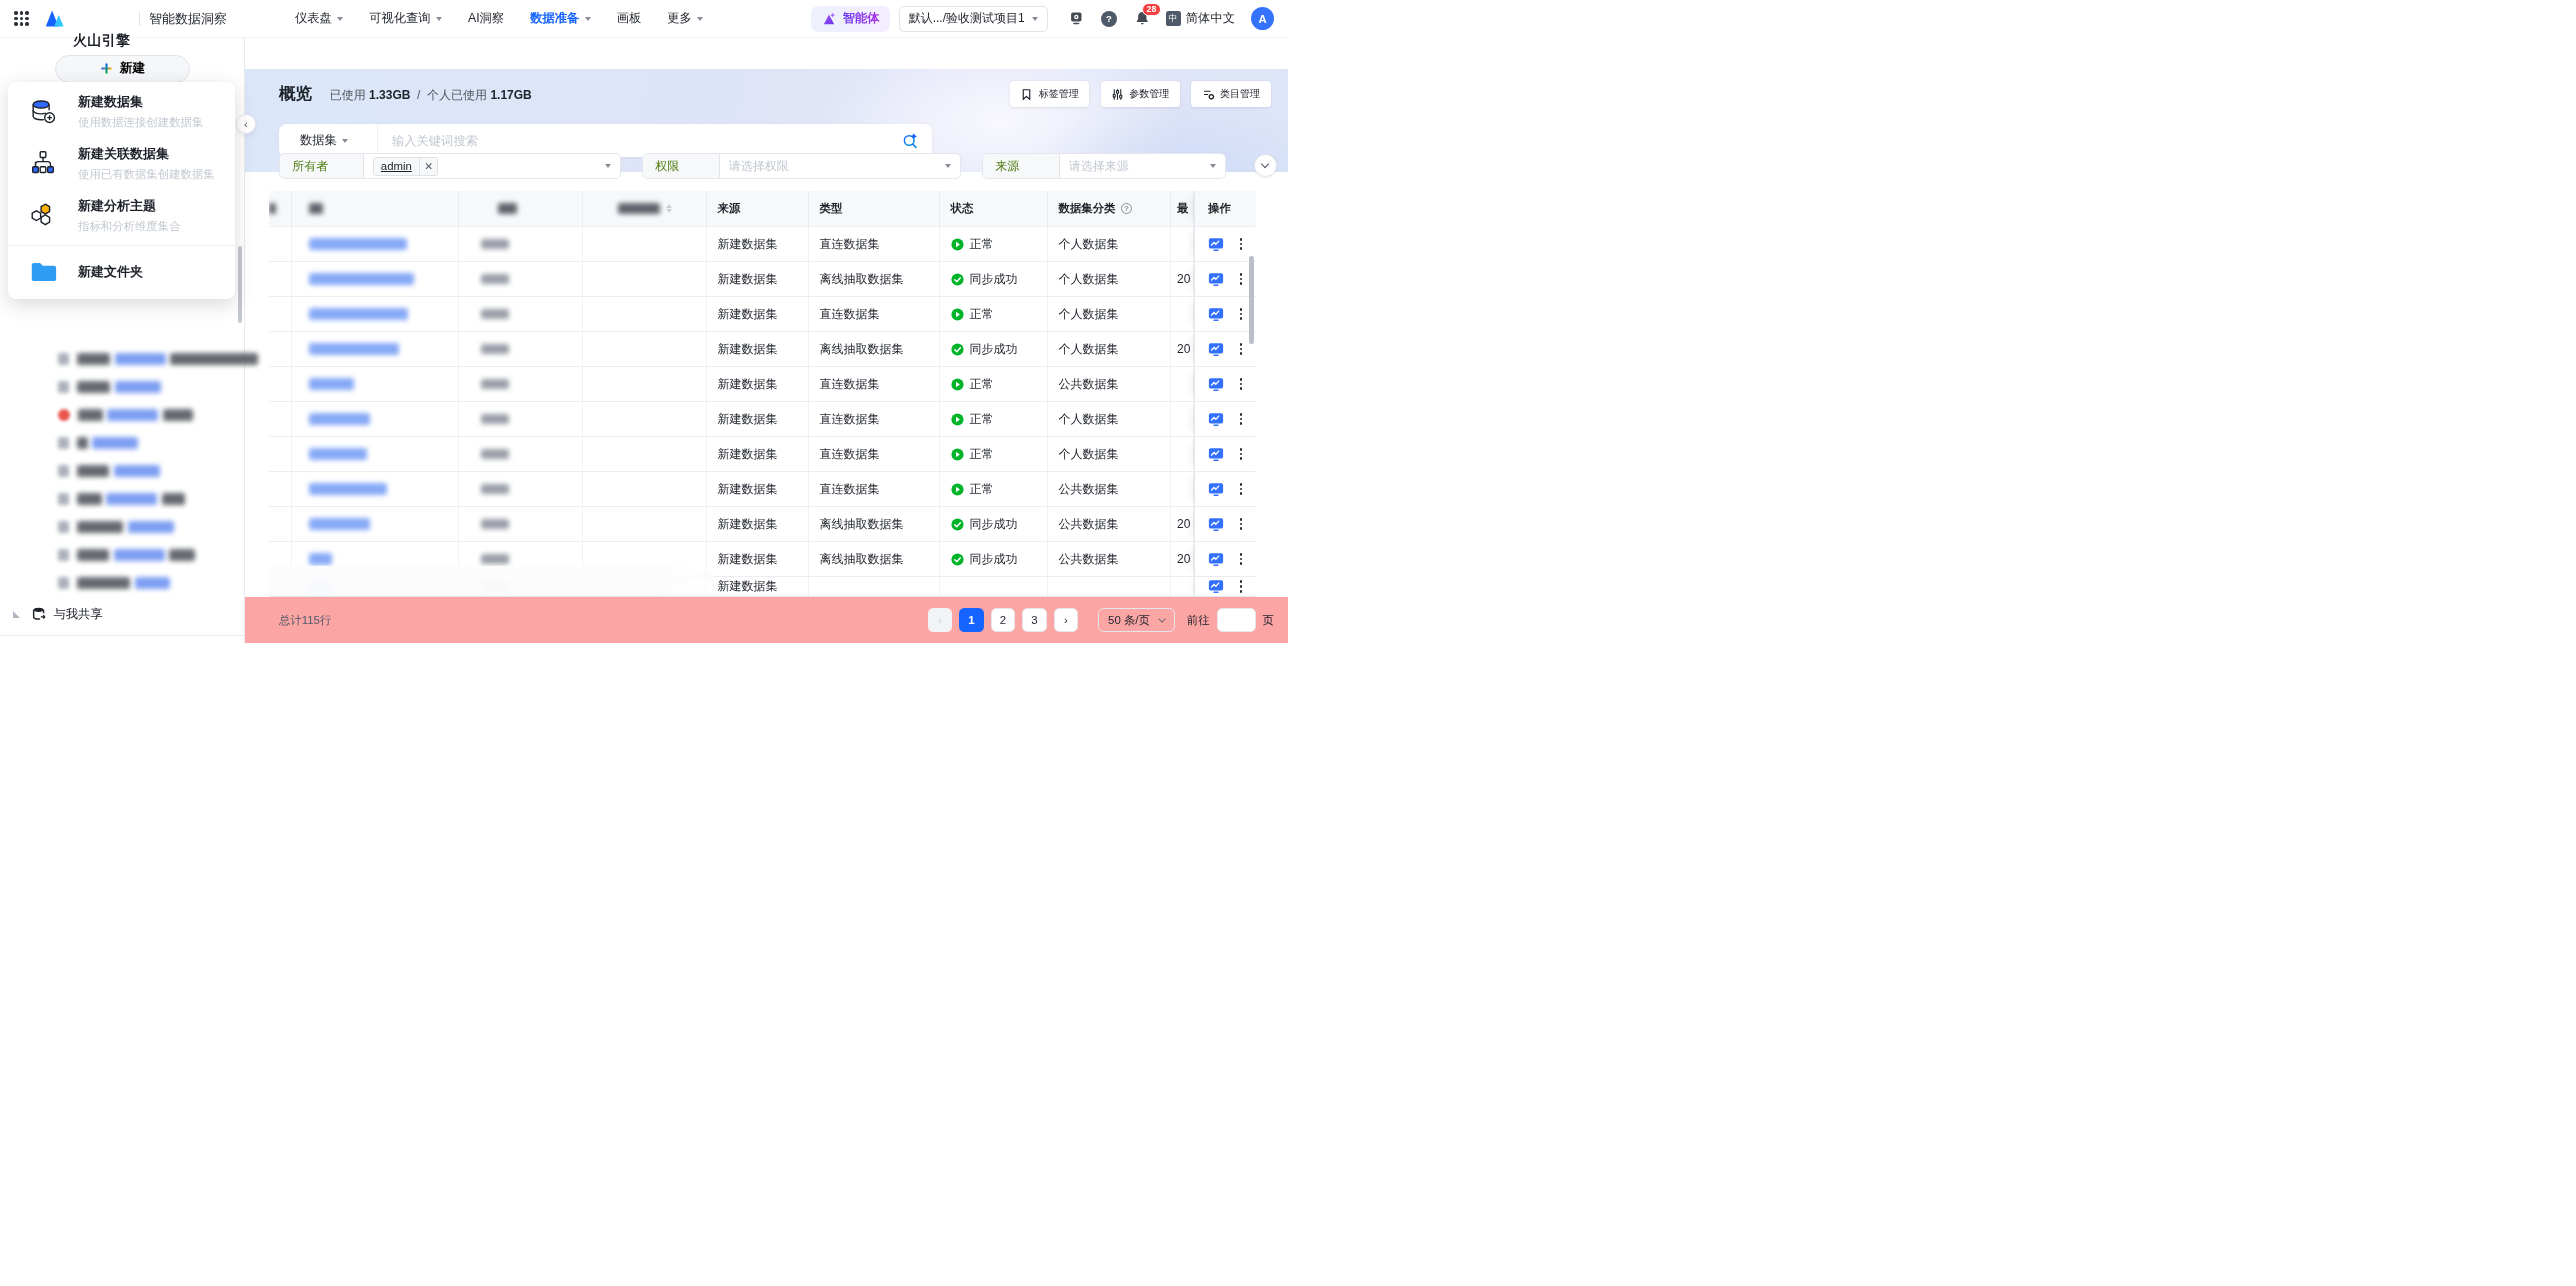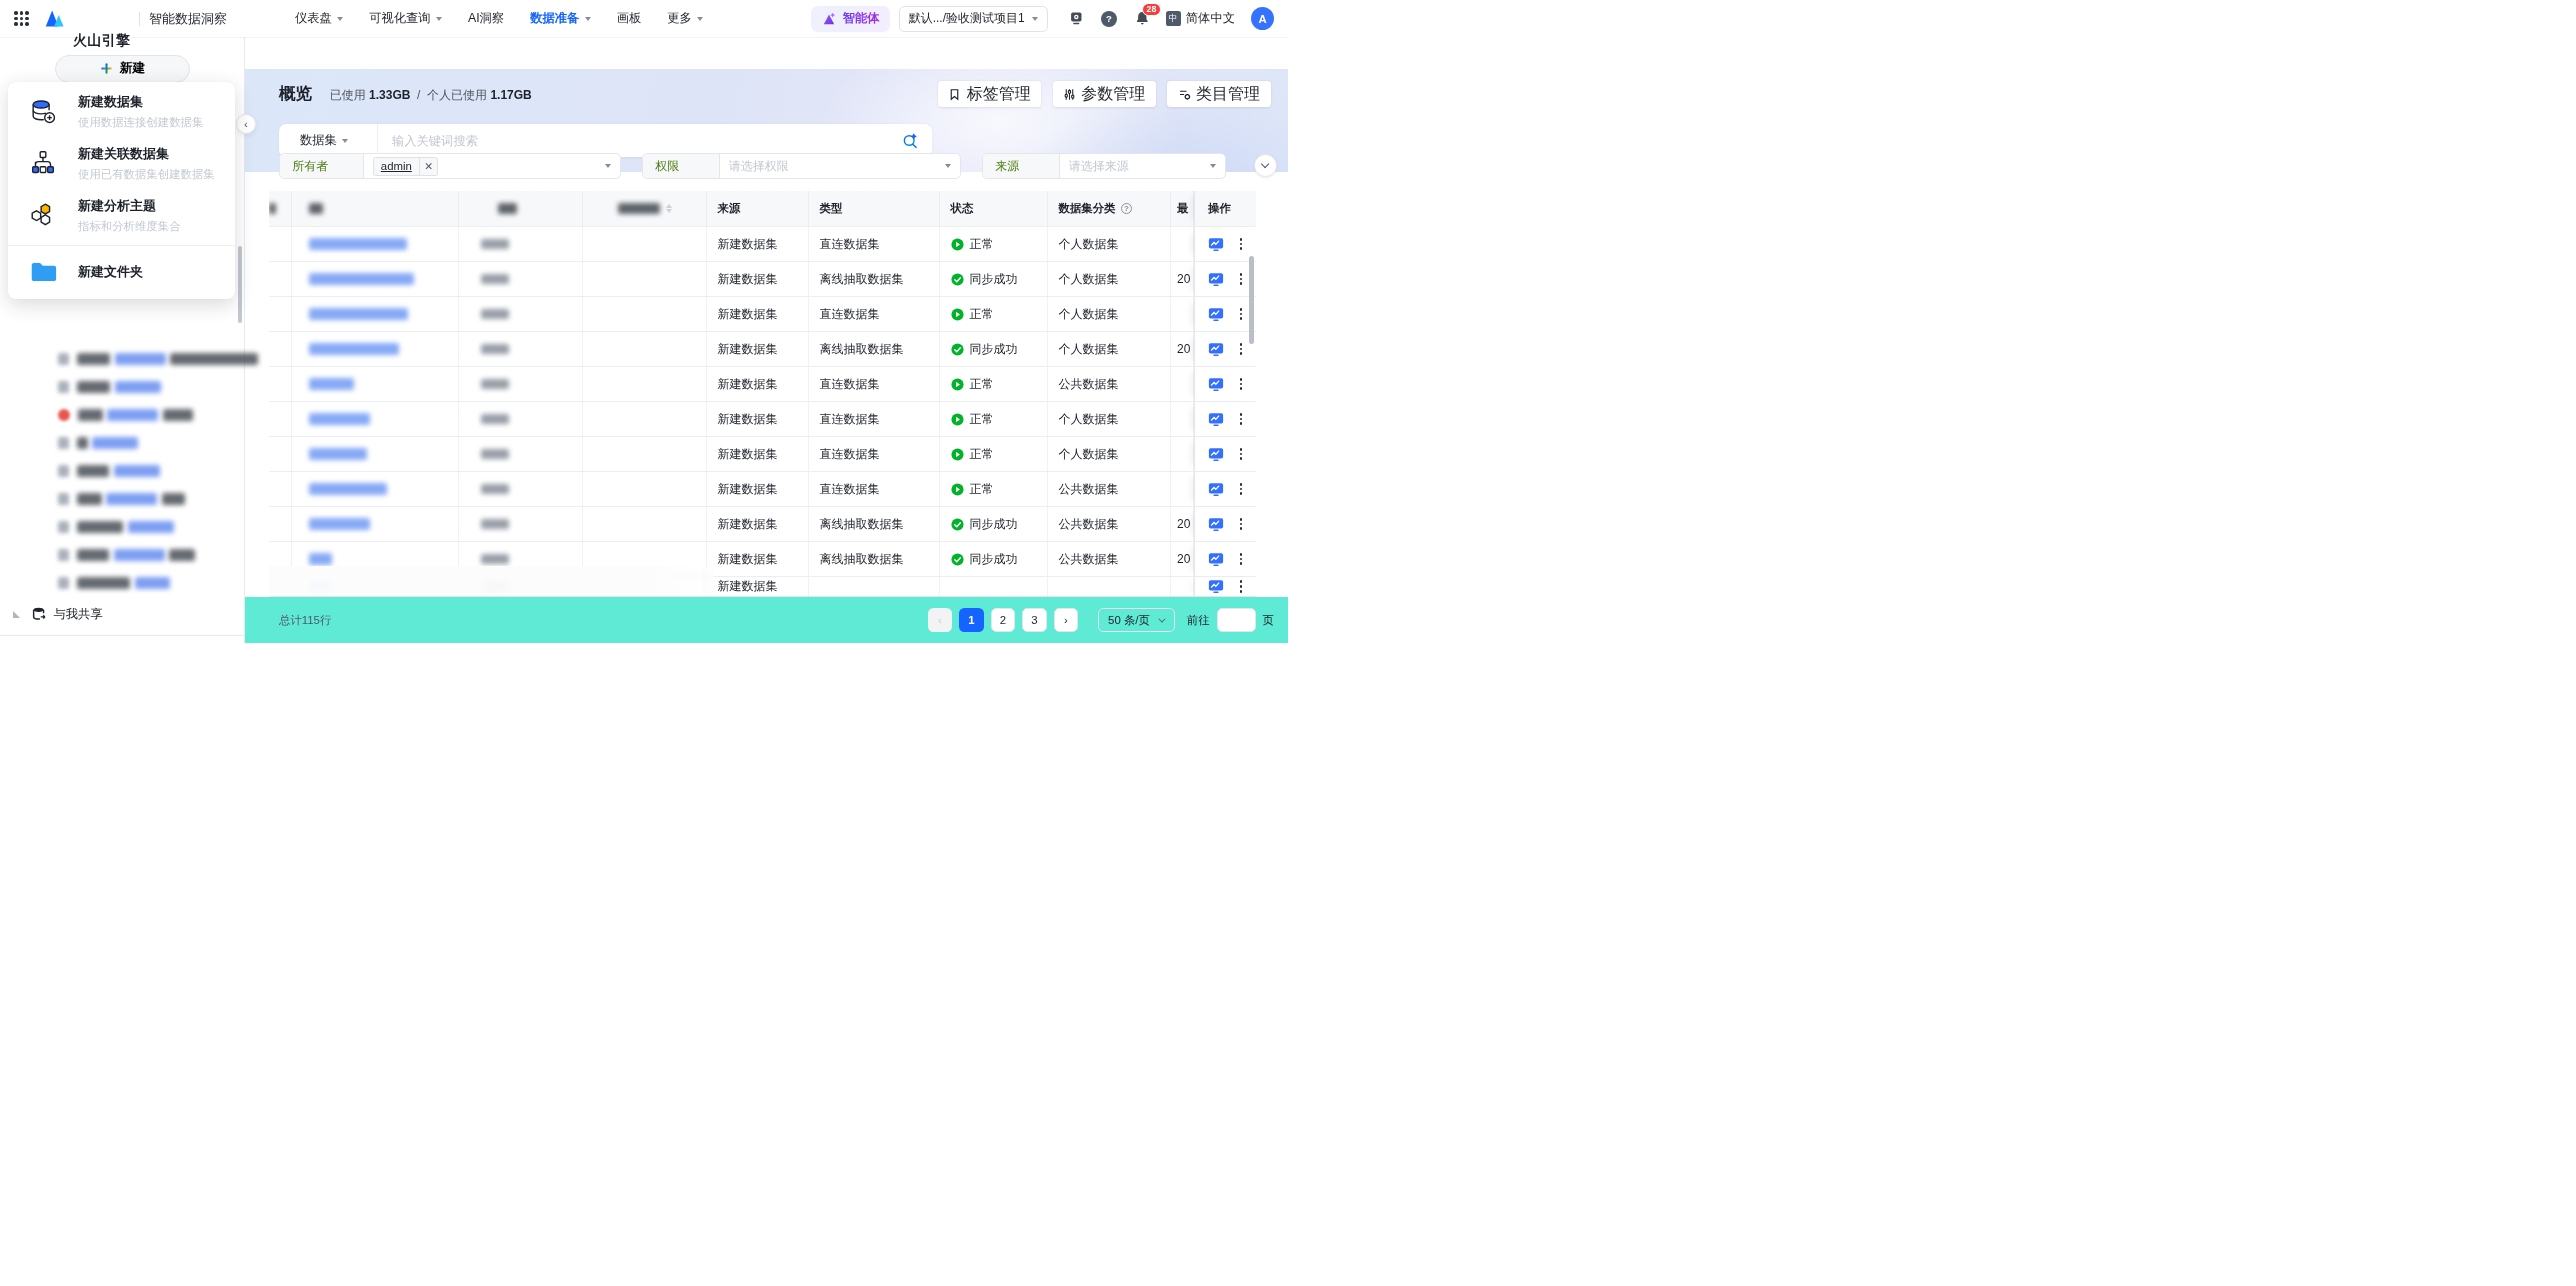--- a/index.html
+++ b/index.html
@@ -92,21 +92,21 @@
   .hero::before { content:""; position:absolute; right:105px; top:-35px; width:368px; height:175px; border-radius:50%;
                   background:radial-gradient(closest-side, rgba(255,255,255,.75), rgba(255,255,255,0)); filter:blur(5.3px); }
   .hero::after { content:""; position:absolute; right:-53px; top:26px; width:315px; height:193px; border-radius:50%;
                  background:radial-gradient(closest-side, rgba(190,205,245,.55), rgba(255,255,255,0)); filter:blur(7px); }
   .hero-top { position:absolute; left:34px; top:14px; display:flex; align-items:baseline; z-index:2; }
   .page-title { font-size:16.6px; font-weight:bold; margin-right:17.5px; }
   .usage { font-size:12px; color:#51565e; }
   .usage b { color:#1d2129; font-weight:bold; }
   .hero-actions { position:absolute; right:17.5px; top:12.3px; display:flex; z-index:2; }
   .h-btn { display:flex; align-items:center; height:26px; padding:0 10.5px; margin-left:11.4px; background:#fff;
-           border-radius:3.5px; box-shadow:0 0.9px 2.6px rgba(29,33,41,.10); font-size:16px; cursor:pointer; white-space:nowrap; }
+           border-radius:3.5px; box-shadow:0 0.9px 2.6px rgba(29,33,41,.10); font-size:10px; cursor:pointer; white-space:nowrap; }
   .h-btn svg { width:13px; height:13px; margin-right:5.3px; }
   .search-bar { position:absolute; left:34px; top:55px; width:653px; height:33px; background:#fff; border-radius:7px;
                 display:flex; align-items:center; box-shadow:0 0.9px 2.6px rgba(29,33,41,.06); z-index:2; }
   .search-cat { display:flex; align-items:center; width:98px; padding-left:21px; font-size:12.3px; cursor:pointer; flex:none; }
   .search-sep { width:0.9px; height:33px; background:#eef0f3; margin-right:14px; }
   .search-input { flex:1; border:none; outline:none; font-size:12.3px; color:#1d2129; background:transparent; }
   .search-input::placeholder { color:#c2c7d0; }
   .search-ic { width:19px; height:19px; margin-right:12.3px; cursor:pointer; flex:none; }
 
   
@@ -162,21 +162,21 @@
   .monitor { width:16px; height:15px; cursor:pointer; margin-right:14px; }
   .monitor svg { width:16px; height:15px; }
   .kebab { display:flex; flex-direction:column; align-items:center; cursor:pointer; padding:1.8px; }
   .kebab i { width:2.6px; height:2.6px; border-radius:50%; background:#272b33; margin:1.1px 0; }
   .v-scrollbar { position:absolute; right:1.8px; top:65px; width:5.3px; height:88px; border-radius:2.6px; background:#b9bec7; z-index:6; }
   .t-veil { position:absolute; left:0; top:375px; width:445px; height:31px; z-index:7;
             background:linear-gradient(90deg, rgba(252,252,253,.95) 86%, rgba(252,252,253,0));
             backdrop-filter:blur(2.6px); }
 
   
-  .lfooter { position:absolute; left:0; top:560px; width:1043px; height:46px; background:#5eead4;
+  .lfooter { position:absolute; left:0; top:560px; width:1043px; height:46px; background:#fca5a5;
              display:flex; align-items:center; }
   .total { margin-left:34px; font-size:11.4px; color:#4e5969; }
   .pager { margin-left:auto; margin-right:14px; display:flex; align-items:center; }
   .pg { min-width:24.5px; height:24.5px; border-radius:5.3px; display:flex; align-items:center; justify-content:center;
         font-size:11.4px; margin-left:7px; cursor:pointer; background:#fff; border:0.9px solid #e5e6eb; color:#1d2129; }
   .pg.disabled { background:#f2f3f5; border:none; color:#c9cdd4; cursor:default; }
   .pg.active { background:#1664ff; border:none; color:#fff; font-weight:bold; cursor:default; }
   .page-size { display:flex; align-items:center; height:24.5px; border:0.9px solid #e5e6eb; border-radius:5.3px;
                padding:0 8.8px; font-size:11.4px; margin-left:20px; cursor:pointer; }
   .page-size .chev { margin-left:8.8px; margin-top:-1.8px; transform:rotate(45deg) scale(.85); }

